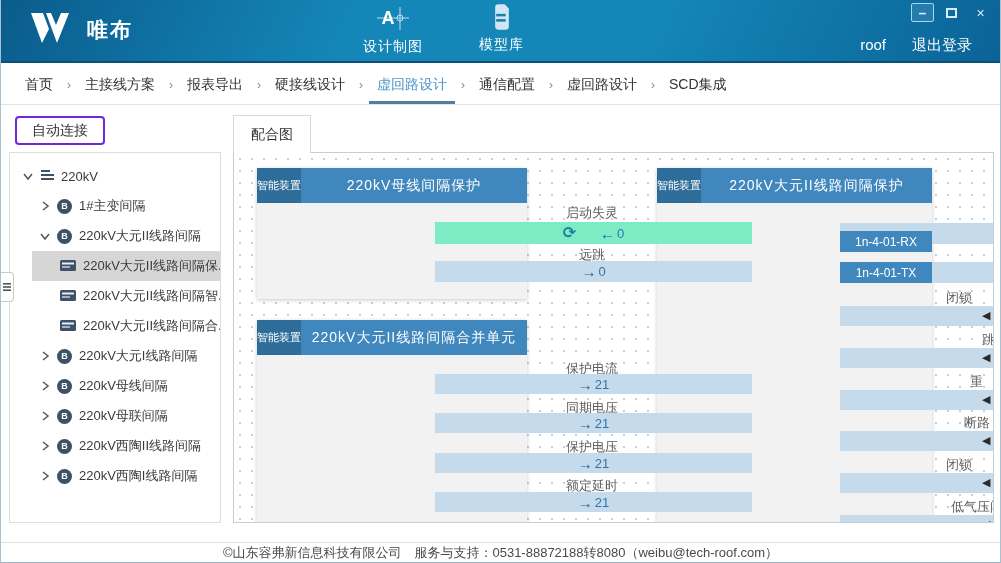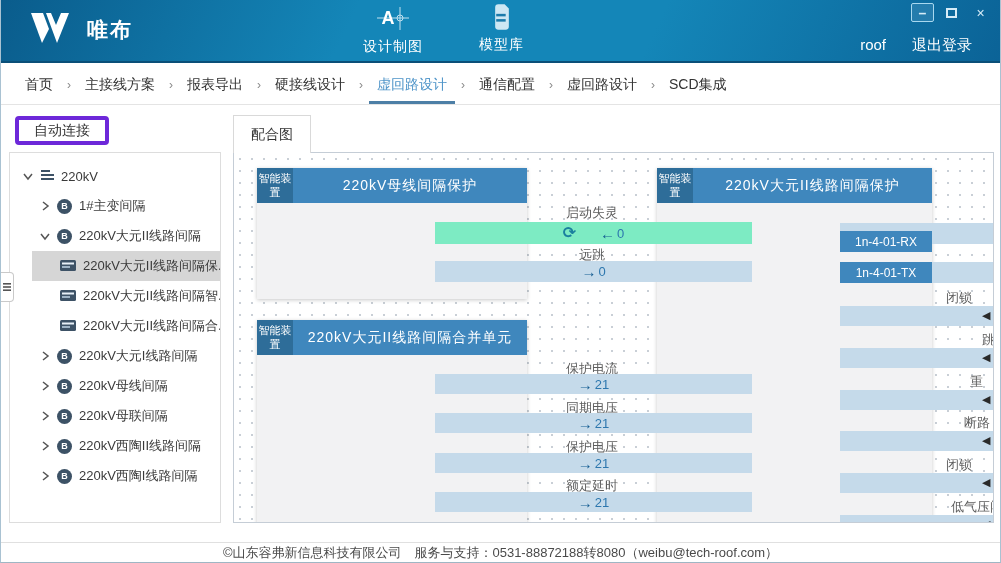--- a/index.html
+++ b/index.html
@@ -28,21 +28,21 @@
   
   .breadcrumb { position:absolute; left:0; top:65px; width:100%; height:40px; background:#fff;
                 border-bottom:1px solid #e4e4e4; display:flex; align-items:center; padding-left:18px; font-size:14px; color:#333; }
   .bc-item { padding:0 6px; cursor:pointer; position:relative; height:100%; display:flex; align-items:center; }
   .bc-item.active { color:#4e94c8; }
   .bc-item.active::after { content:""; position:absolute; left:-2px; right:-2px; bottom:0; height:3px; background:#4d7fa6; }
   .bc-sep { color:#8a8a8a; font-size:12px; padding:0 8px; }
 
   
   .auto-btn { position:absolute; left:14px; top:116px; height:29px; padding:0 15px; background:#fff;
-              border:4px solid #6d28d9; border-radius:4px; font-size:14px; color:#333; cursor:pointer; }
+              border:2px solid #6d28d9; border-radius:4px; font-size:14px; color:#333; cursor:pointer; }
   .tree-panel { position:absolute; left:8px; top:152px; width:212px; height:371px; background:#fff;
                 border:1px solid #ddd; padding-top:8px; overflow:hidden; }
   .tree-row { display:flex; align-items:center; height:30px; font-size:13px; color:#3a3a3a; gap:7px; cursor:pointer; white-space:nowrap; }
   .ind1 { padding-left:12px; } .ind2 { padding-left:30px; } .ind3 { padding-left:50px; }
   .tree-row.selected { background:#d6d6d6; margin-left:22px; padding-left:28px; }
   .b-icon { min-width:15px; width:15px; height:15px; border-radius:50%; background:#3d5266; color:#fff;
             font-size:9px; font-weight:bold; display:flex; align-items:center; justify-content:center; }
   .chev { display:flex; align-items:center; }
   .edge-handle { position:absolute; left:0; top:272px; width:13px; height:30px; background:#fff;
                  border:1px solid #c9c9c9; border-left:none; border-radius:0 4px 4px 0; display:flex;
@@ -50,22 +50,22 @@
 
   
   .doc-tab { position:absolute; left:232px; top:115px; width:78px; height:38px; background:#fff;
              border:1px solid #d9d9d9; border-bottom:none; display:flex; align-items:center; justify-content:center;
              font-size:14px; color:#333; z-index:3; cursor:pointer; }
   .canvas { position:absolute; left:232px; top:152px; width:761px; height:371px; background:#fff;
             border:1px solid #c5cdd6; overflow:hidden;
             background-image:radial-gradient(circle,#c9cfd6 1px,transparent 1.3px); background-size:12px 12px; }
   .block { position:absolute; background:#f2f2f3; box-shadow:0 1px 4px rgba(0,0,0,.22); }
   .block-header { display:flex; height:35px; }
-  .badge { width:36px; background:#2e6d99; color:#fff; font-size:11px; line-height:1.2; display:flex;
-           align-items:center; justify-content:center; text-align:center; }
+  .badge { width:44px; background:#2e6d99; color:#fff; font-size:11px; line-height:1.2; display:flex;
+           align-items:center; justify-content:center; text-align:right; }
   .btitle { flex:1; background:#3f87bd; color:#fff; display:flex; align-items:center; justify-content:center;
             font-size:14px; letter-spacing:1px; }
   .sig-label { position:absolute; color:#5d5d5d; font-size:13px; text-align:center; white-space:nowrap; }
   .sig-row { position:absolute; height:20px; background:#c5daea; display:flex; align-items:center;
              justify-content:center; gap:2px; cursor:pointer; }
   .sig-row.green { background:#7debc3; height:22px; }
   .arr { color:#155d92; font-weight:bold; font-size:15px; line-height:1; }
   .val { color:#2d77ae; font-size:13px; }
   .refresh { color:#1a7f9e; font-weight:bold; font-size:16px; margin-right:22px; line-height:1; }
   .port-row { position:absolute; left:606px; width:160px; height:21px; background:#c5daea; }

